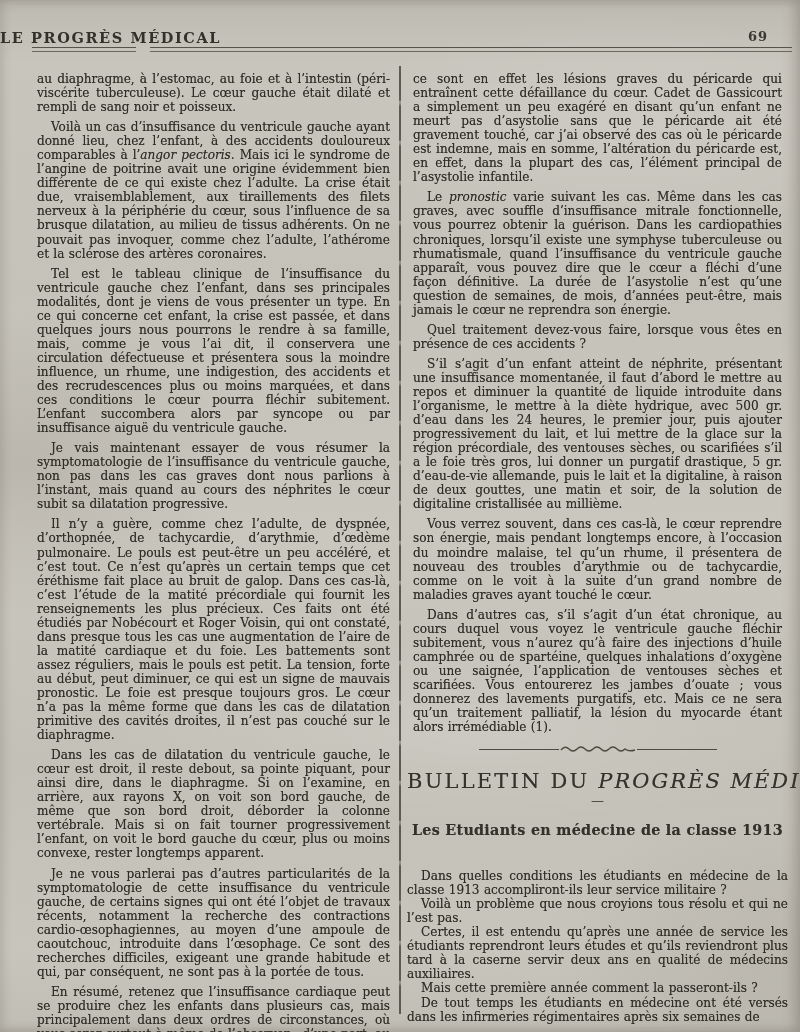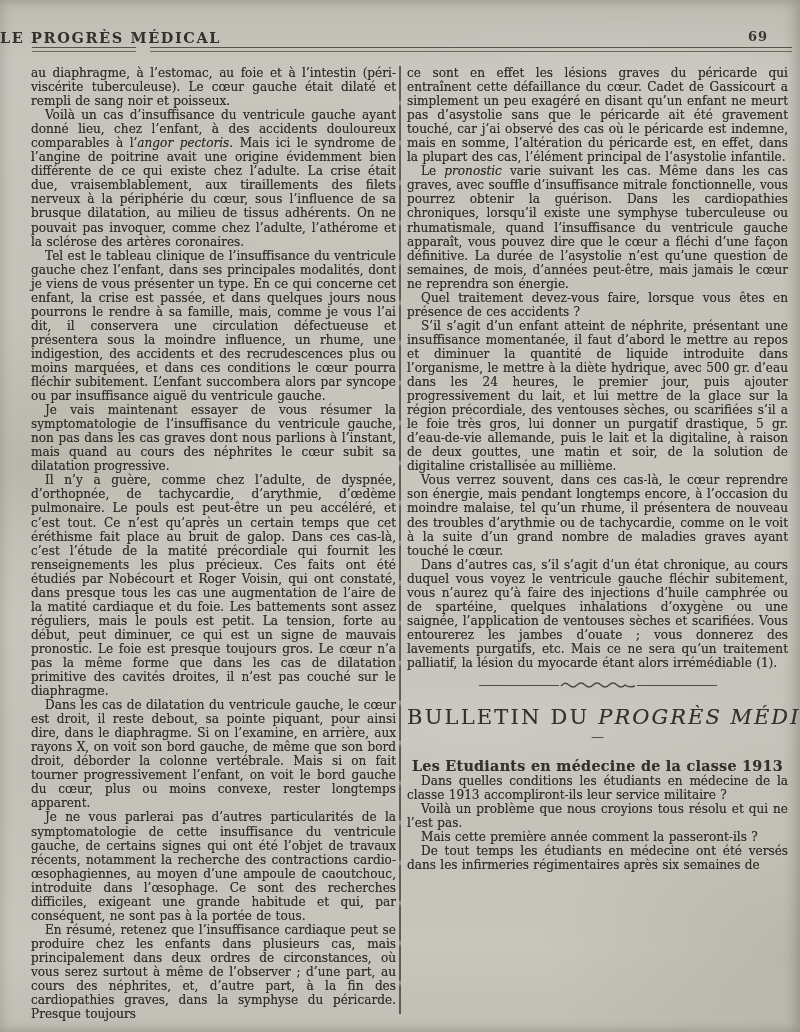--- a/index.html
+++ b/index.html
@@ -39,21 +39,21 @@
   }
   .column-left{left:31px;width:365px;}
   .column-right{left:407px;width:381px;}
   .column-rule{
     position:absolute;left:399px;top:66px;width:1.5px;height:948px;
     background:repeating-linear-gradient(180deg,
       rgba(52,50,42,0.72) 0px, rgba(52,50,42,0.72) 34px,
       rgba(52,50,42,0.25) 36px, rgba(52,50,42,0.62) 40px);
   }
   .para{
-    margin:0;
+    margin:6px;
     font-size:12.1px;line-height:14.05px;
     text-shadow:0 0 0.5px rgba(46,44,36,0.55);
     word-spacing:0.5px;
   }
   .para.indent{text-indent:14px;}
   .it{font-style:italic;}
   .divider{
     margin:9px auto 0 auto;width:238px;height:12px;
     display:flex;align-items:center;
   }
@@ -70,21 +70,21 @@
   .bulletin-title .it{letter-spacing:2px;}
   .bulletin-dash{
     text-align:center;font-size:13px;line-height:10px;margin-top:3px;color:#3a3830;
   }
   .bulletin-subtitle{
     margin-top:16px;text-align:center;
     font-size:14.3px;font-weight:bold;letter-spacing:0.3px;
     color:#33312a;
     text-shadow:0 0 0.5px rgba(46,44,36,0.5);
   }
-  .bulletin-body{margin-top:0;}
+  .bulletin-body{margin-top:31px;}
   .bulletin-body .para{margin:0;}
   .footnote{
     position:absolute;top:981px;left:407px;width:381px;
     border-top:1px solid #5b594f;
     padding-top:5px;
     font-size:11.3px;line-height:13px;
     text-align:left;
     text-shadow:0 0 0.5px rgba(46,44,36,0.5);
   }
   .footnote .fn-text{padding-left:10px;}
@@ -134,19 +134,20 @@
     <div class="bulletin-title">
       <span class="roman">BULLETIN DU </span><span class="it">PROGRÈS MÉDICAL</span>
     </div>
     <div class="bulletin-dash">—</div>
 
     <div class="bulletin-subtitle">Les Etudiants en médecine de la classe 1913</div>
 
     <div class="bulletin-body">
         <p class="para indent"><span>Dans quelles conditions les étudiants en médecine de la classe 1913 accompliront-ils leur service militaire ?</span></p>
         <p class="para indent"><span>Voilà un problème que nous croyions tous résolu et qui ne l’est pas.</span></p>
+        <p class="para indent"><span>Certes, il est entendu qu’après une année de service les étudiants reprendront leurs études et qu’ils reviendront plus tard à la caserne servir deux ans en qualité de médecins auxiliaires.</span></p>
         <p class="para indent"><span>Mais cette première année comment la passeront-ils ?</span></p>
         <p class="para indent"><span>De tout temps les étudiants en médecine ont été versés dans les infirmeries régimentaires après six semaines de</span></p>
       </div>
   </div>
 
 
 </div>
 
 </body></html>

